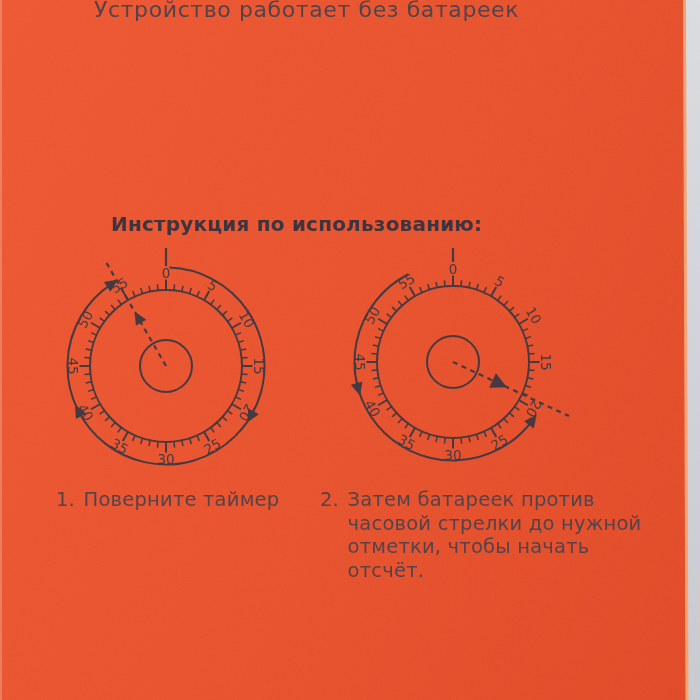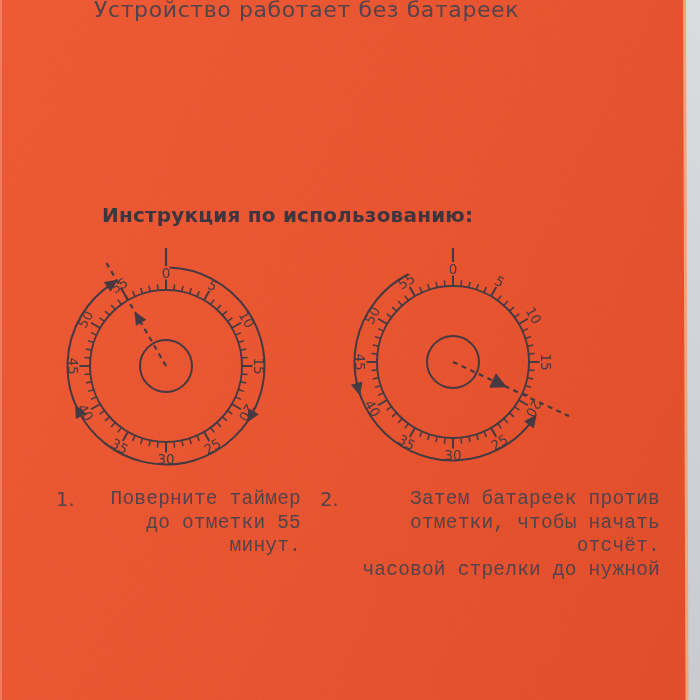--- a/index.html
+++ b/index.html
@@ -6,60 +6,60 @@
   body{
     width:700px;height:700px;overflow:hidden;position:relative;
     font-family:"DejaVu Sans","Liberation Sans",sans-serif;
     background:linear-gradient(180deg,var(--backdrop-top),var(--backdrop-bottom));
   }
   :root{
     --orange:#e64c26; --orange-deep:#e0441f; --orange-light:#ec522b;
     --ink:#3c3039; --text:#4a3a43; --heading:#332b36;
     --edge:#f2a06f; --backdrop-top:#d8dade; --backdrop-bottom:#c6c8ce;
   }
-  .scene{position:absolute;inset:0;text-align:right;}
+  .scene{position:absolute;inset:0;}
   .edge-light{
     position:absolute;inset:0;background:var(--edge);
     clip-path:polygon(0 0,686px 0,688.5px 100%,0 100%);
   }
   .card{
     position:absolute;inset:0;
     background:linear-gradient(115deg,var(--orange-light) 0%,var(--orange) 55%,var(--orange-deep) 100%);
     clip-path:polygon(0 0,683px 0,685.5px 100%,0 100%);
   }
   .card-left-sheen{
     position:absolute;left:0;top:0;bottom:0;width:2px;
     background:rgba(255,255,255,0.22);
   }
   .intro{
     position:absolute;left:94px;top:-4px;
     font-size:22px;line-height:27px;letter-spacing:0.6px;
     color:var(--text);font-weight:500;
   }
   .heading{
-    position:absolute;left:94px;top:195px;margin:8px;
+    position:absolute;left:94px;top:195px;margin:17px;
     font-size:20px;line-height:24px;font-weight:bold;
     letter-spacing:0.2px;color:var(--heading);
   }
   .dial{position:absolute;width:260px;height:260px;}
   .dial-1{left:36px;top:236px;}
   .dial-2{left:323px;top:232px;}
   .dial text{
     font-family:"DejaVu Sans","Liberation Sans",sans-serif;
     font-size:13.5px;font-weight:500;fill:var(--ink);
   }
   .steps{position:absolute;top:488px;left:0;width:700px;}
   .step{position:absolute;top:0;display:flex;align-items:flex-start;}
   .step-1{left:56px;width:245px;}
   .step-2{left:320px;width:340px;}
   .step .num{
     font-size:19.5px;line-height:23.5px;color:var(--text);
     margin-right:9px;flex:none;
   }
-  .step .lines{font-size:19.5px;line-height:23.5px;letter-spacing:0.2px;color:var(--text);font-family:Liberation Mono, monospace;}
+  .step .lines{font-size:19.5px;line-height:23.5px;letter-spacing:0.2px;color:var(--text);}
   .noise{position:absolute;inset:0;pointer-events:none;}
 </style>
 </head>
 <body>
 
 <div class="scene">
 
   <div class="edge-light"></div>
 
   <div class="card">
@@ -235,29 +235,28 @@
         <polygon points="83.75093468529315,52.530309720577144 80.71915244460028,66.52346149010424 71.13552632403277,59.30168121227966" fill="#3c3039"></polygon>
         <line x1="0" y1="0" x2="116.0073967406912" y2="54.095137502809514" stroke="#3c3039" stroke-width="2.2" stroke-dasharray="5 4.5"></line>
         <polygon points="54.01594410738434,25.18804839974568 36.13407342087235,25.67661850818769 42.895965608723536,11.17569391560129" fill="#3c3039"></polygon>
       </svg>
 
     <div class="steps">
       <div class="step step-1">
         <span class="num">1.</span>
         <div class="lines">
           <div>Поверните таймер</div>
-          <div>до отметки 55 минут.</div>
         </div>
       </div>
       <div class="step step-2">
         <span class="num">2.</span>
         <div class="lines">
           <div>Затем батареек против</div>
+          <div>часовой стрелки до нужной</div>
           <div>отметки, чтобы начать отсчёт.</div>
-          <div>часовой стрелки до нужной</div>
         </div>
       </div>
     </div>
   </div>
 
   <svg class="noise" width="700" height="700">
     <filter id="grain">
       <feTurbulence type="fractalNoise" baseFrequency="0.85" numOctaves="2" seed="7"></feTurbulence>
       <feColorMatrix type="matrix" values="0 0 0 0 1  0 0 0 0 1  0 0 0 0 1  0.6 0.6 0.6 0 0"></feColorMatrix>
     </filter>

